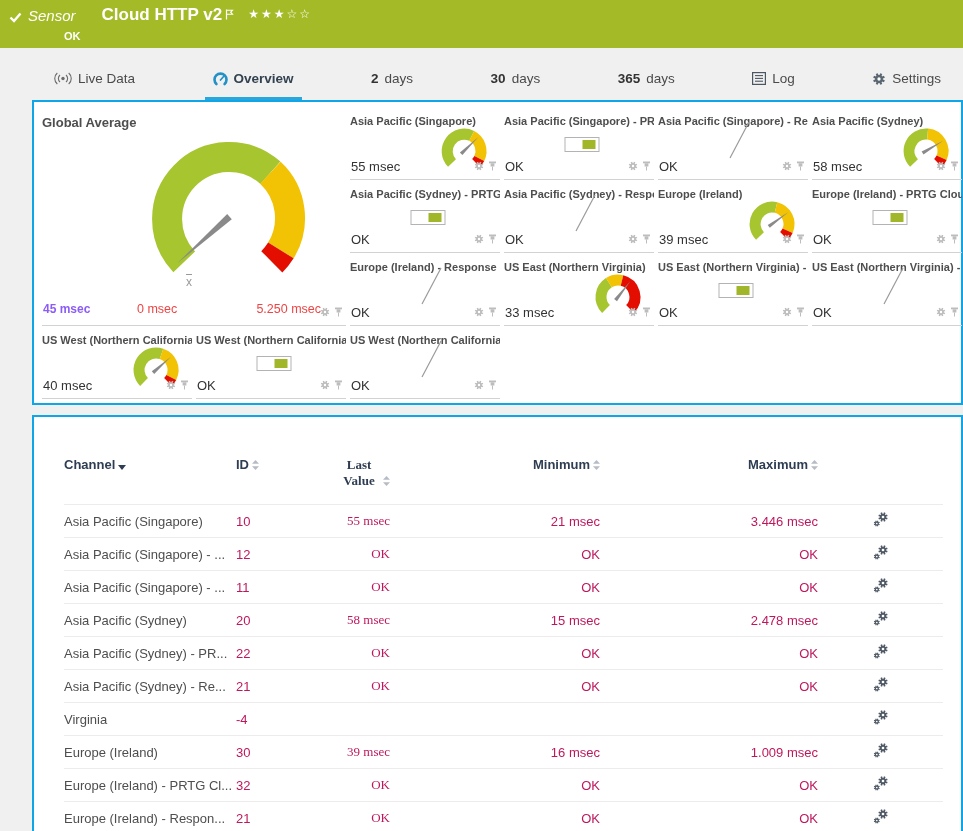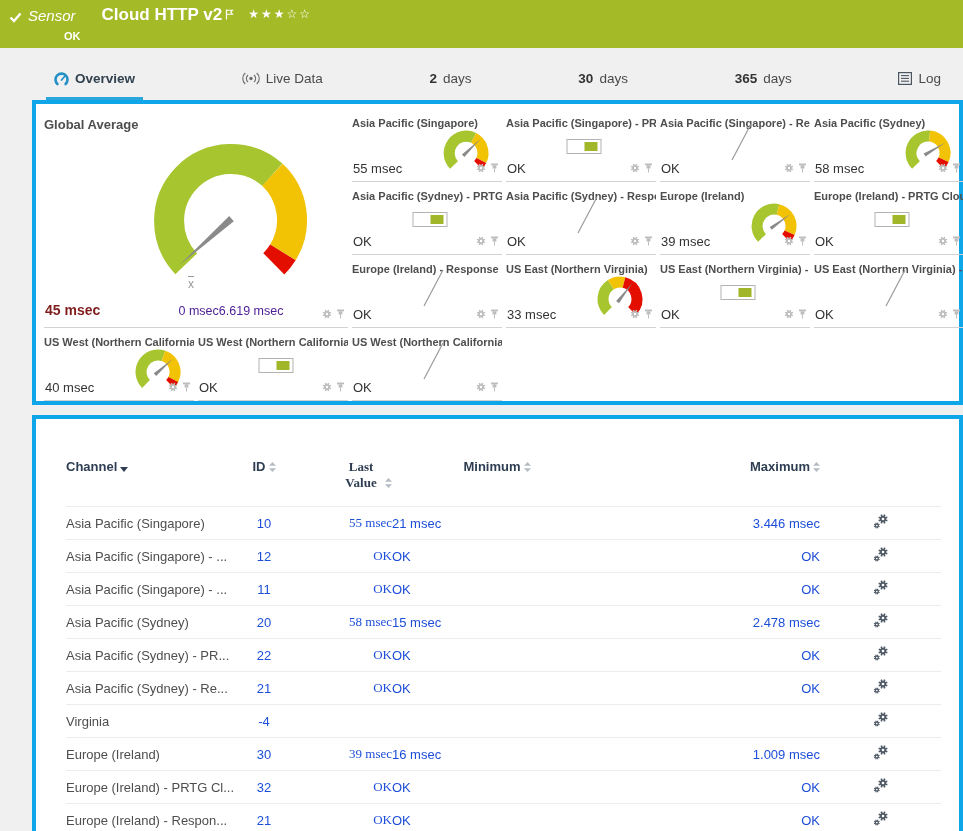--- a/index.html
+++ b/index.html
@@ -21,56 +21,56 @@
   .hdr-status { font-size:11px; font-weight:bold; margin:3px 0 0 55px; }
   
   .tabs { display:flex; justify-content:space-between; align-items:stretch;
           height:40px; margin-top:12px; padding:0 14px 0 46px; }
   .tab { display:flex; align-items:center; gap:6px; padding:0 8px; font-size:13.5px;
          color:#4a4a4a; cursor:pointer; border-bottom:3px solid transparent; white-space:nowrap; }
   .tab.active { border-bottom-color:#29a7dc; color:#33424f; font-weight:bold; }
   .tab .num { font-weight:bold; color:#333; }
   .tab .icn { display:inline-flex; align-items:center; }
   
-  .panel { background:#fff; border:4px solid #0ea5e9; margin-left:32px; width:931px; }
+  .panel { background:#fff; border:2px solid #0ea5e9; margin-left:32px; width:931px; }
   .gauges-panel { margin-top:0; height:305px; padding:12px 0 0 8px; }
   .tile-grid { display:grid; grid-template-columns:repeat(6,150px); grid-auto-rows:66px;
                column-gap:4px; row-gap:7px; }
   .tile { position:relative; border-bottom:1px solid #d2d2d2; cursor:pointer; }
   .tile-title { font-size:11px; font-weight:bold; color:#4e4e4e; white-space:nowrap;
                 overflow:hidden; padding-top:1px; }
   .tile-value { position:absolute; left:1px; bottom:5px; font-size:13px; color:#333; }
   .tile-actions { position:absolute; right:3px; bottom:4px; display:flex; gap:4px; align-items:center; }
   .tile-icon { position:absolute; }
   .tile-icon.gauge  { right:7px; top:10px; }
   .tile-icon.toggle { left:52%; top:23px; transform:translateX(-50%); }
   .tile-icon.slash  { left:44%; top:6px; }
   .toggle-icon { display:block; width:35px; height:15px; background:#fff; border:1px solid #b3b3b3; position:relative; }
   .toggle-knob { position:absolute; right:3px; top:2px; width:13px; height:9px; }
   
   .global-tile { grid-column:1/3; grid-row:1/4; cursor:default; }
   .global-tile .tile-title { font-size:13px; }
   .big-gauge-wrap { position:absolute; left:94px; top:14px; width:186px; }
-  .gauge-scale { display:flex; justify-content:center; font-size:12.5px; color:#4c1d95;
+  .gauge-scale { display:flex; justify-content:space-between; font-size:12.5px; color:#ef4444;
                  margin-top:0; padding:0 1px; }
   .mean { position:absolute; left:50px; top:147px; color:#999; font-size:12px; text-decoration:overline; }
-  .tile-value.big { font-size:14px; font-weight:bold; color:#7f1d1d; bottom:9px; }
+  .tile-value.big { font-size:12px; font-weight:bold; color:#8b5cf6; bottom:9px; }
   
   .table-panel { margin-top:10px; height:420px; padding:40px 18px 0 30px; }
   table { border-collapse:collapse; width:100%; font-size:13px; color:#3c3c3c; table-layout:fixed; }
   th { font-size:13px; color:#2e3d52; font-weight:bold; padding:0 0 14px 0; vertical-align:top;margin-left:12px; }
   .c-name { width:172px; text-align:left; }
-  .c-id   { width:52px;  text-align:center; }
+  .c-id   { width:52px;  text-align:left; }
   .c-last { width:102px; text-align:right;font-family:Liberation Serif, serif; }
-  .c-min  { width:210px; }
+  .c-min  { width:210px; text-align:right; }
   .c-max  { width:218px; text-align:right; }
   .c-act  { text-align:center; }
   .c-last .th-lbl { display:inline-block; width:42px; text-align:center; }
   .th-sort { margin-left:3px; vertical-align:-1px; cursor:pointer; }
-  tbody td { border-top:1px solid #ececec; height:33px; padding:0; color:#1d4ed8; }
+  tbody td { border-top:1px solid #ececec; height:33px; padding:0; color:#be185d; }
   tbody td.c-name { color:#4e4e4e; white-space:nowrap; overflow:hidden; }
   .row-cfg { cursor:pointer; display:inline-block; }
 </style>
 </head>
 <body>
 
 <div class="page">
 
   <header class="sensor-header" style="background: rgb(164, 187, 39);">
     <div class="hdr-line">
@@ -86,40 +86,40 @@
             <path d="M1.5 0.5 V10.5" stroke="#fff" stroke-width="1.2"></path>
             <path d="M1.5 1.2 H7.5 L5.7 3.2 L7.5 5.2 H1.5" fill="none" stroke="#fff" stroke-width="1.1"></path>
           </svg>
       </span>
       <span class="stars"><span>★</span><span>★</span><span>★</span><span>☆</span><span>☆</span></span>
     </div>
     <div class="hdr-status">OK</div>
   </header>
 
   <nav class="tabs" id="tabs">
-      <div class="tab active">
-        <span class="icn">
-          <svg width="15" height="14" viewBox="0 0 15 14">
-            <path d="M3.4 12 A6 6 0 1 1 11.6 12" fill="none" stroke="#2390c6" stroke-width="2.6" stroke-linecap="round"></path>
-            <line x1="7.5" y1="8" x2="10.8" y2="4.2" stroke="#2390c6" stroke-width="1.7" stroke-linecap="round"></line>
-          </svg>
-        </span>
-        <span>Overview</span>
-      </div>
       <div class="tab">
         <span class="icn">
           <svg width="18" height="13" viewBox="0 0 18 13">
             <circle cx="9" cy="6.5" r="1.7" fill="#6b6b6b"></circle>
             <path d="M6 3 A4.6 4.6 0 0 0 6 10" fill="none" stroke="#6b6b6b" stroke-width="1.1"></path>
             <path d="M3.3 1 A7.2 7.2 0 0 0 3.3 12" fill="none" stroke="#6b6b6b" stroke-width="1.1"></path>
             <path d="M12 3 A4.6 4.6 0 0 1 12 10" fill="none" stroke="#6b6b6b" stroke-width="1.1"></path>
             <path d="M14.7 1 A7.2 7.2 0 0 1 14.7 12" fill="none" stroke="#6b6b6b" stroke-width="1.1"></path>
           </svg>
         </span>
         <span>Live Data</span>
+      </div>
+      <div class="tab active">
+        <span class="icn">
+          <svg width="15" height="14" viewBox="0 0 15 14">
+            <path d="M3.4 12 A6 6 0 1 1 11.6 12" fill="none" stroke="#2390c6" stroke-width="2.6" stroke-linecap="round"></path>
+            <line x1="7.5" y1="8" x2="10.8" y2="4.2" stroke="#2390c6" stroke-width="1.7" stroke-linecap="round"></line>
+          </svg>
+        </span>
+        <span>Overview</span>
       </div>
       <div class="tab">
         <span class="num">2</span>
         <span>days</span>
       </div>
       <div class="tab">
         <span class="num">30</span>
         <span>days</span>
       </div>
       <div class="tab">
@@ -130,37 +130,54 @@
         <span class="icn">
           <svg width="14" height="13" viewBox="0 0 14 13">
             <rect x="0.6" y="0.6" width="12.8" height="11.8" fill="none" stroke="#4a5662" stroke-width="1.2"></rect>
             <line x1="3" y1="3.6" x2="11" y2="3.6" stroke="#4a5662" stroke-width="1.1"></line>
             <line x1="3" y1="6.4" x2="11" y2="6.4" stroke="#4a5662" stroke-width="1.1"></line>
             <line x1="3" y1="9.2" x2="11" y2="9.2" stroke="#4a5662" stroke-width="1.1"></line>
           </svg>
         </span>
         <span>Log</span>
       </div>
+      <div class="tab">
+        <span class="icn">
+          <svg width="14" height="14" viewBox="0 0 14 14">
+            <line x1="7" y1="7" x2="12.40" y2="9.24" stroke="#5a6670" stroke-width="2.15"></line>
+            <line x1="7" y1="7" x2="9.24" y2="12.40" stroke="#5a6670" stroke-width="2.15"></line>
+            <line x1="7" y1="7" x2="4.76" y2="12.40" stroke="#5a6670" stroke-width="2.15"></line>
+            <line x1="7" y1="7" x2="1.60" y2="9.24" stroke="#5a6670" stroke-width="2.15"></line>
+            <line x1="7" y1="7" x2="1.60" y2="4.76" stroke="#5a6670" stroke-width="2.15"></line>
+            <line x1="7" y1="7" x2="4.76" y2="1.60" stroke="#5a6670" stroke-width="2.15"></line>
+            <line x1="7" y1="7" x2="9.24" y2="1.60" stroke="#5a6670" stroke-width="2.15"></line>
+            <line x1="7" y1="7" x2="12.40" y2="4.76" stroke="#5a6670" stroke-width="2.15"></line>
+            <circle cx="7" cy="7" r="3.9" fill="#5a6670"></circle>
+            <circle cx="7" cy="7" r="1.64" fill="#fff"></circle>
+          </svg>
+        </span>
+        <span>Settings</span>
+      </div>
     </nav>
 
   <section class="panel gauges-panel">
     <div class="tile-grid" id="tileGrid">
       <div class="tile global-tile">
         <div class="tile-title">Global Average</div>
         <div class="big-gauge-wrap">
           <div id="globalGauge"><svg width="186" height="170" viewBox="0 0 186 170">
                 <path d="M48.2 133.8 A62 62 0 0 1 134.4 44.8" fill="none" stroke="#a6c52f" stroke-width="30"></path>
                 <path d="M134.4 44.8 A62 62 0 0 1 144.9 122.4" fill="none" stroke="#f2c204" stroke-width="30"></path>
                 <path d="M144.9 122.4 A62 62 0 0 1 135.8 133.8" fill="none" stroke="#e30d00" stroke-width="30"></path>
                 <polygon points="41.3,135.3 91.2,86.1 95.8,91.2" fill="#8a8a8a"></polygon>
               </svg></div>
           <span class="mean">x</span>
           <div class="gauge-scale">
             <span>0 msec</span>
-            <span>6.619 msec</span>
+            <span>5.250 msec</span>
           </div>
         </div>
         <div class="tile-value big">45 msec</div>
         <div class="tile-actions">
           <span class="mini-gear"><svg width="10" height="10" viewBox="0 0 14 14">
                 <line x1="7" y1="7" x2="12.54" y2="9.30" stroke="#bdbdbd" stroke-width="2.20"></line>
                 <line x1="7" y1="7" x2="9.30" y2="12.54" stroke="#bdbdbd" stroke-width="2.20"></line>
                 <line x1="7" y1="7" x2="4.70" y2="12.54" stroke="#bdbdbd" stroke-width="2.20"></line>
                 <line x1="7" y1="7" x2="1.46" y2="9.30" stroke="#bdbdbd" stroke-width="2.20"></line>
                 <line x1="7" y1="7" x2="1.46" y2="4.70" stroke="#bdbdbd" stroke-width="2.20"></line>

